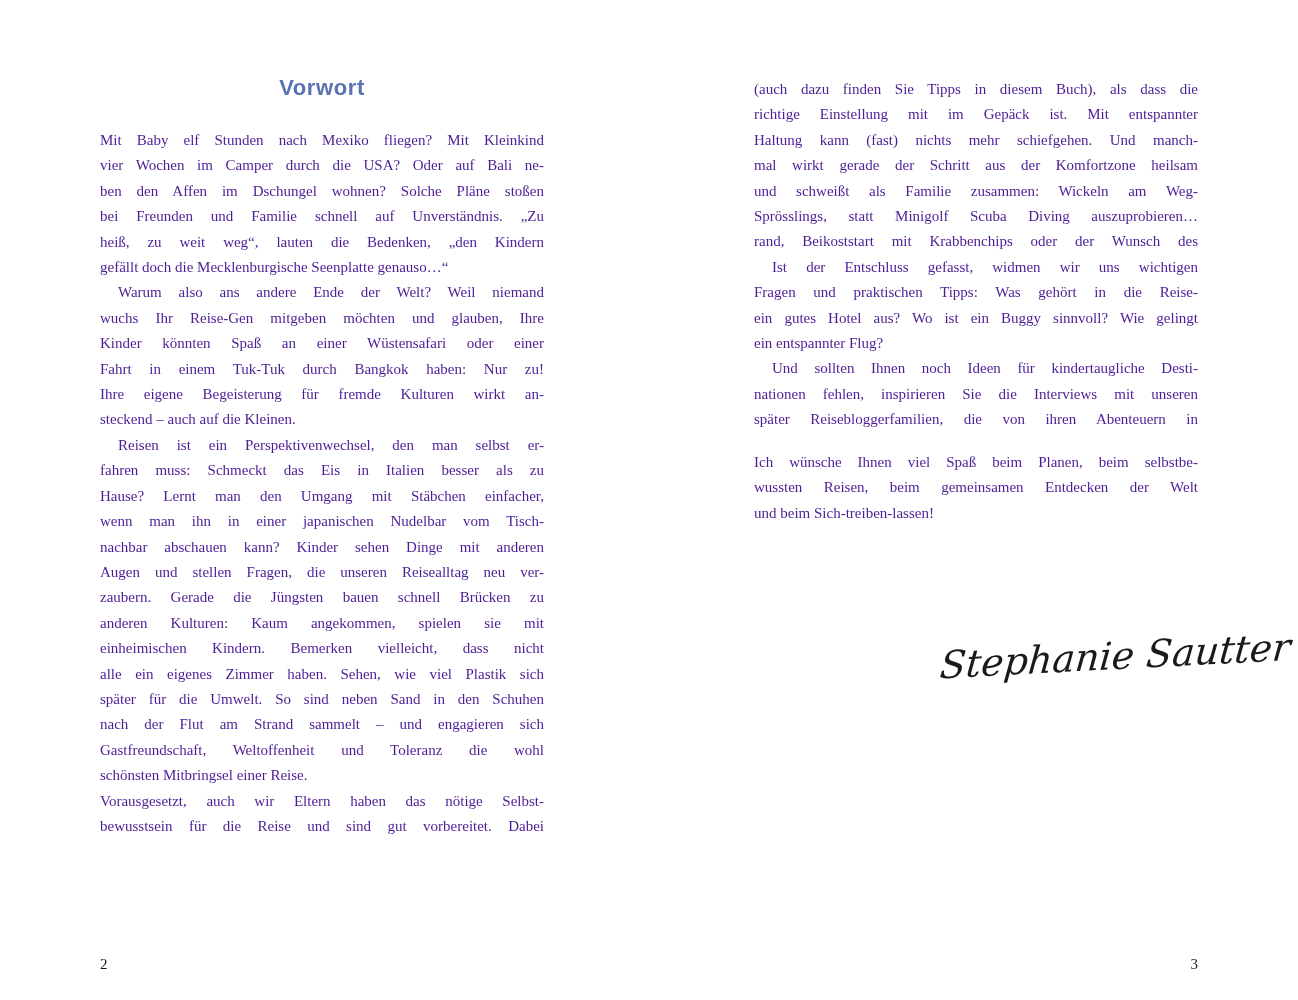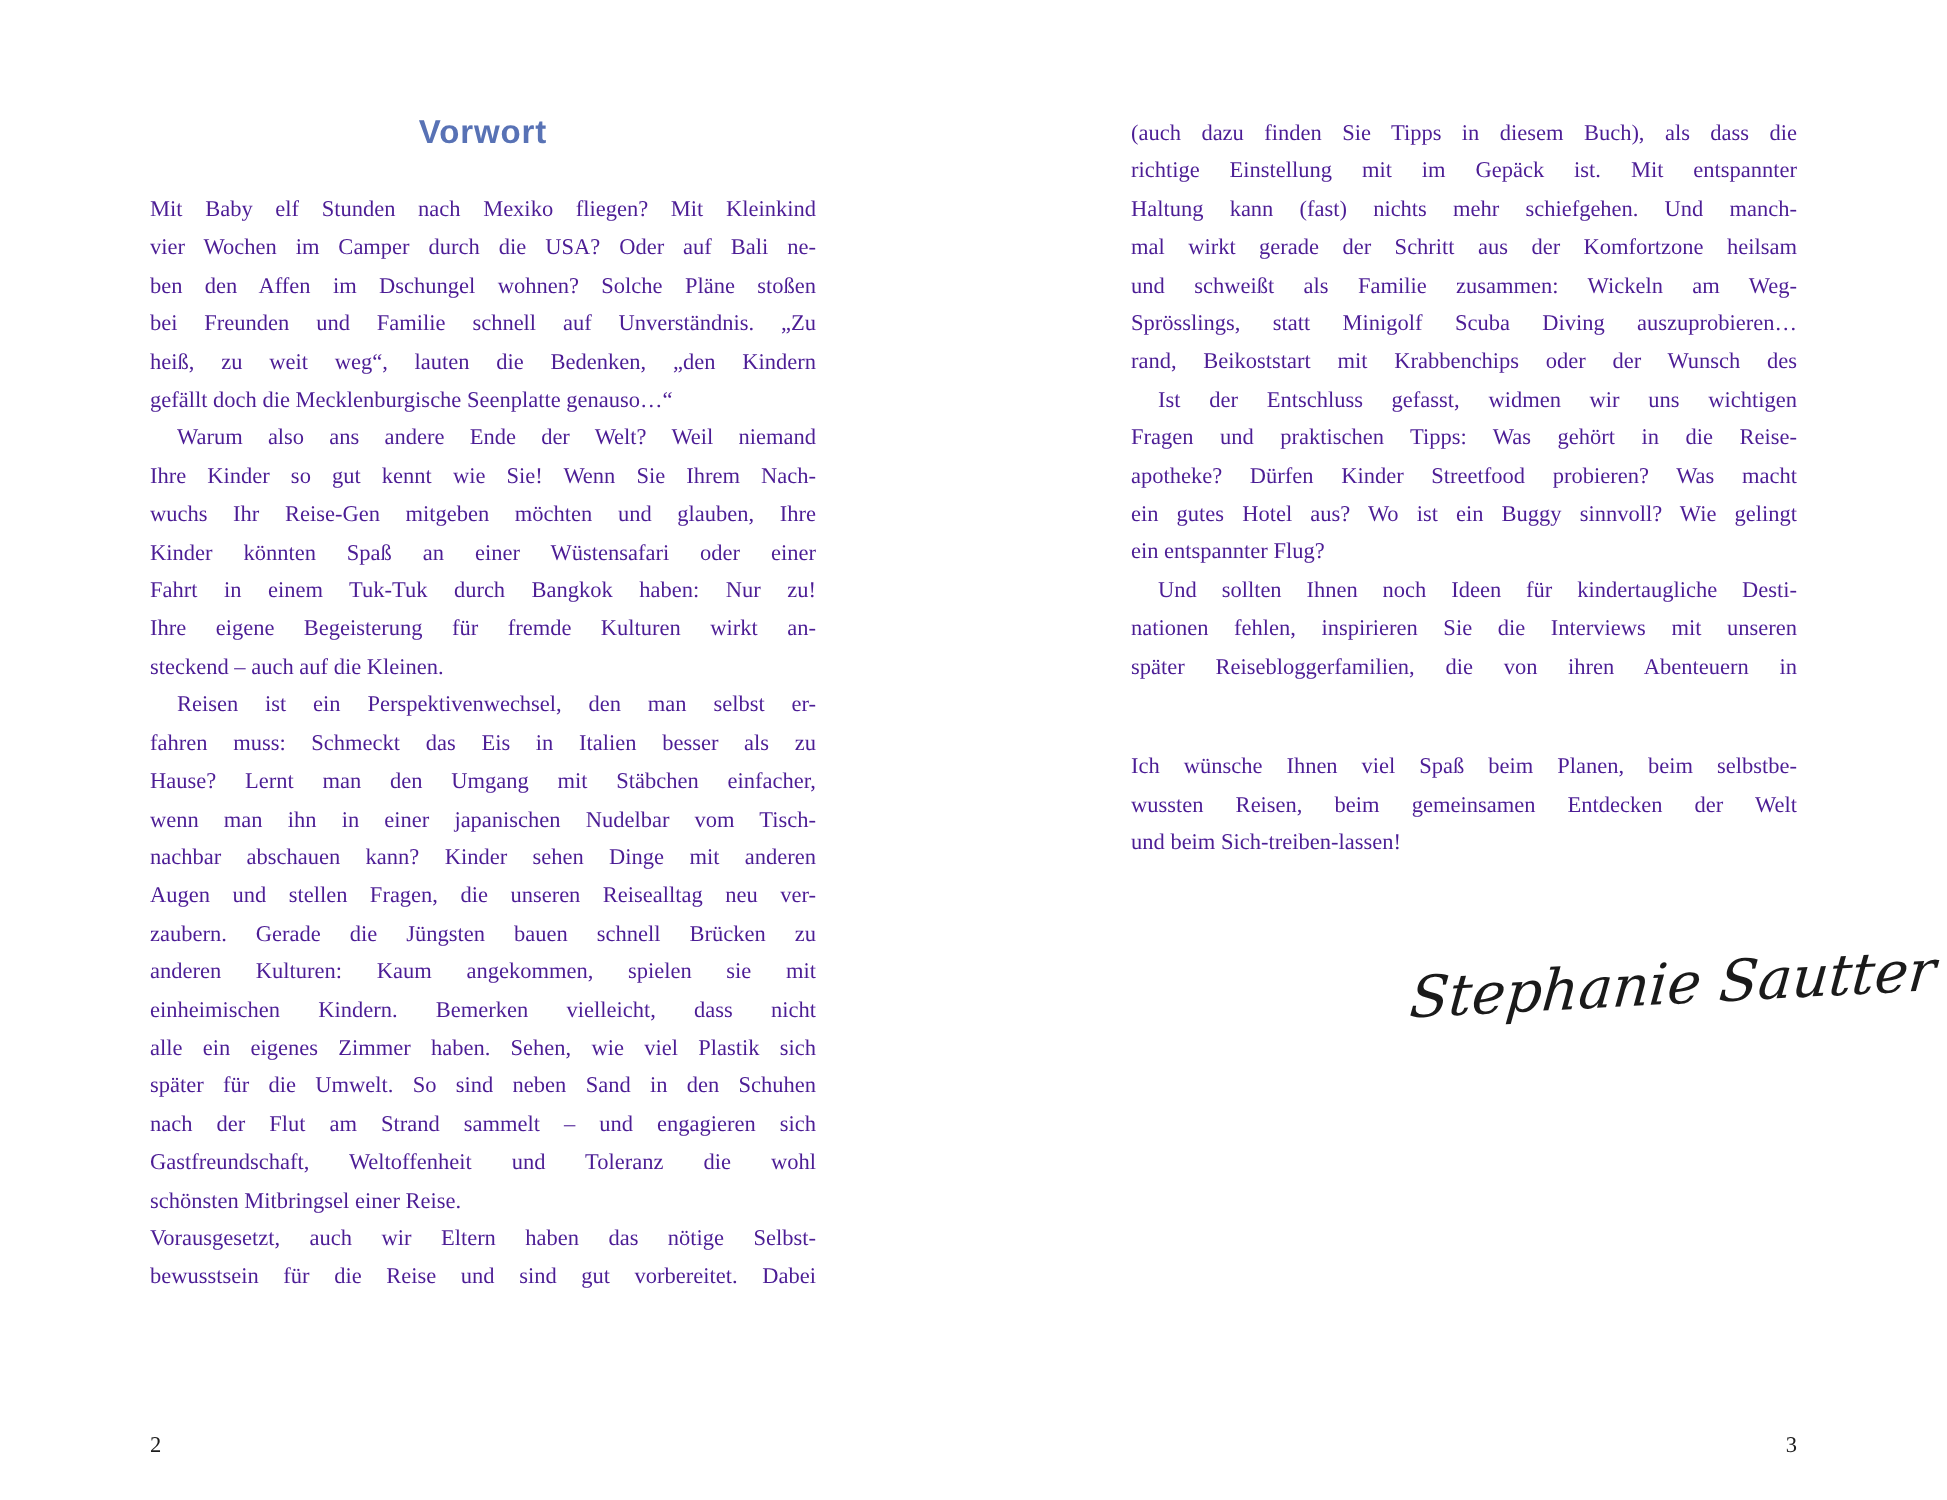--- a/index.html
+++ b/index.html
@@ -30,21 +30,21 @@
     text-align: center;
     margin-bottom: 26px;
   }
 
   .body-text {
     font-size: 15px;
     line-height: 25.4px;
     color: #4c1d95;
   }
   p.para { margin: 0; }
-  p.para.gap-before { margin-top: 41px; }
+  p.para.gap-before { margin-top: 17px; }
   .line {
     display: block;
     text-align: justify;
     text-align-last: justify;
     white-space: normal;
   }
   .line.last { text-align-last: left; }
   .line.indent { text-indent: 18px; }
 
   .signature {
@@ -85,21 +85,20 @@
         <p class="para">
           <span class="line">Mit Baby elf Stunden nach Mexiko fliegen? Mit Kleinkind</span>
           <span class="line">vier Wochen im Camper durch die USA? Oder auf Bali ne-</span>
           <span class="line">ben den Affen im Dschungel wohnen? Solche Pläne stoßen</span>
           <span class="line">bei Freunden und Familie schnell auf Unverständnis. „Zu</span>
           <span class="line">heiß, zu weit weg“, lauten die Bedenken, „den Kindern</span>
           <span class="line last">gefällt doch die Mecklenburgische Seenplatte genauso…“</span>
         </p>
         <p class="para">
           <span class="line indent">Warum also ans andere Ende der Welt? Weil niemand</span>
-          <span class="line">Ihre Kinder so gut kennt wie Sie! Wenn Sie Ihrem Nach-</span>
           <span class="line">wuchs Ihr Reise-Gen mitgeben möchten und glauben, Ihre</span>
           <span class="line">Kinder könnten Spaß an einer Wüstensafari oder einer</span>
           <span class="line">Fahrt in einem Tuk-Tuk durch Bangkok haben: Nur zu!</span>
           <span class="line">Ihre eigene Begeisterung für fremde Kulturen wirkt an-</span>
           <span class="line last">steckend – auch auf die Kleinen.</span>
         </p>
         <p class="para">
           <span class="line indent">Reisen ist ein Perspektivenwechsel, den man selbst er-</span>
           <span class="line">fahren muss: Schmeckt das Eis in Italien besser als zu</span>
           <span class="line">Hause? Lernt man den Umgang mit Stäbchen einfacher,</span>
@@ -129,21 +128,20 @@
           <span class="line">richtige Einstellung mit im Gepäck ist. Mit entspannter</span>
           <span class="line">Haltung kann (fast) nichts mehr schiefgehen. Und manch-</span>
           <span class="line">mal wirkt gerade der Schritt aus der Komfortzone heilsam</span>
           <span class="line">und schweißt als Familie zusammen: Wickeln am Weg-</span>
           <span class="line">Sprösslings, statt Minigolf Scuba Diving auszuprobieren…</span>
           <span class="line">rand, Beikoststart mit Krabbenchips oder der Wunsch des</span>
         </p>
         <p class="para">
           <span class="line indent">Ist der Entschluss gefasst, widmen wir uns wichtigen</span>
           <span class="line">Fragen und praktischen Tipps: Was gehört in die Reise-</span>
-          <span class="line">apotheke? Dürfen Kinder Streetfood probieren? Was macht</span>
           <span class="line">ein gutes Hotel aus? Wo ist ein Buggy sinnvoll? Wie gelingt</span>
           <span class="line last">ein entspannter Flug?</span>
         </p>
         <p class="para">
           <span class="line indent">Und sollten Ihnen noch Ideen für kindertaugliche Desti-</span>
           <span class="line">nationen fehlen, inspirieren Sie die Interviews mit unseren</span>
           <span class="line">später Reisebloggerfamilien, die von ihren Abenteuern in</span>
         </p>
         <p class="para gap-before">
           <span class="line">Ich wünsche Ihnen viel Spaß beim Planen, beim selbstbe-</span>

